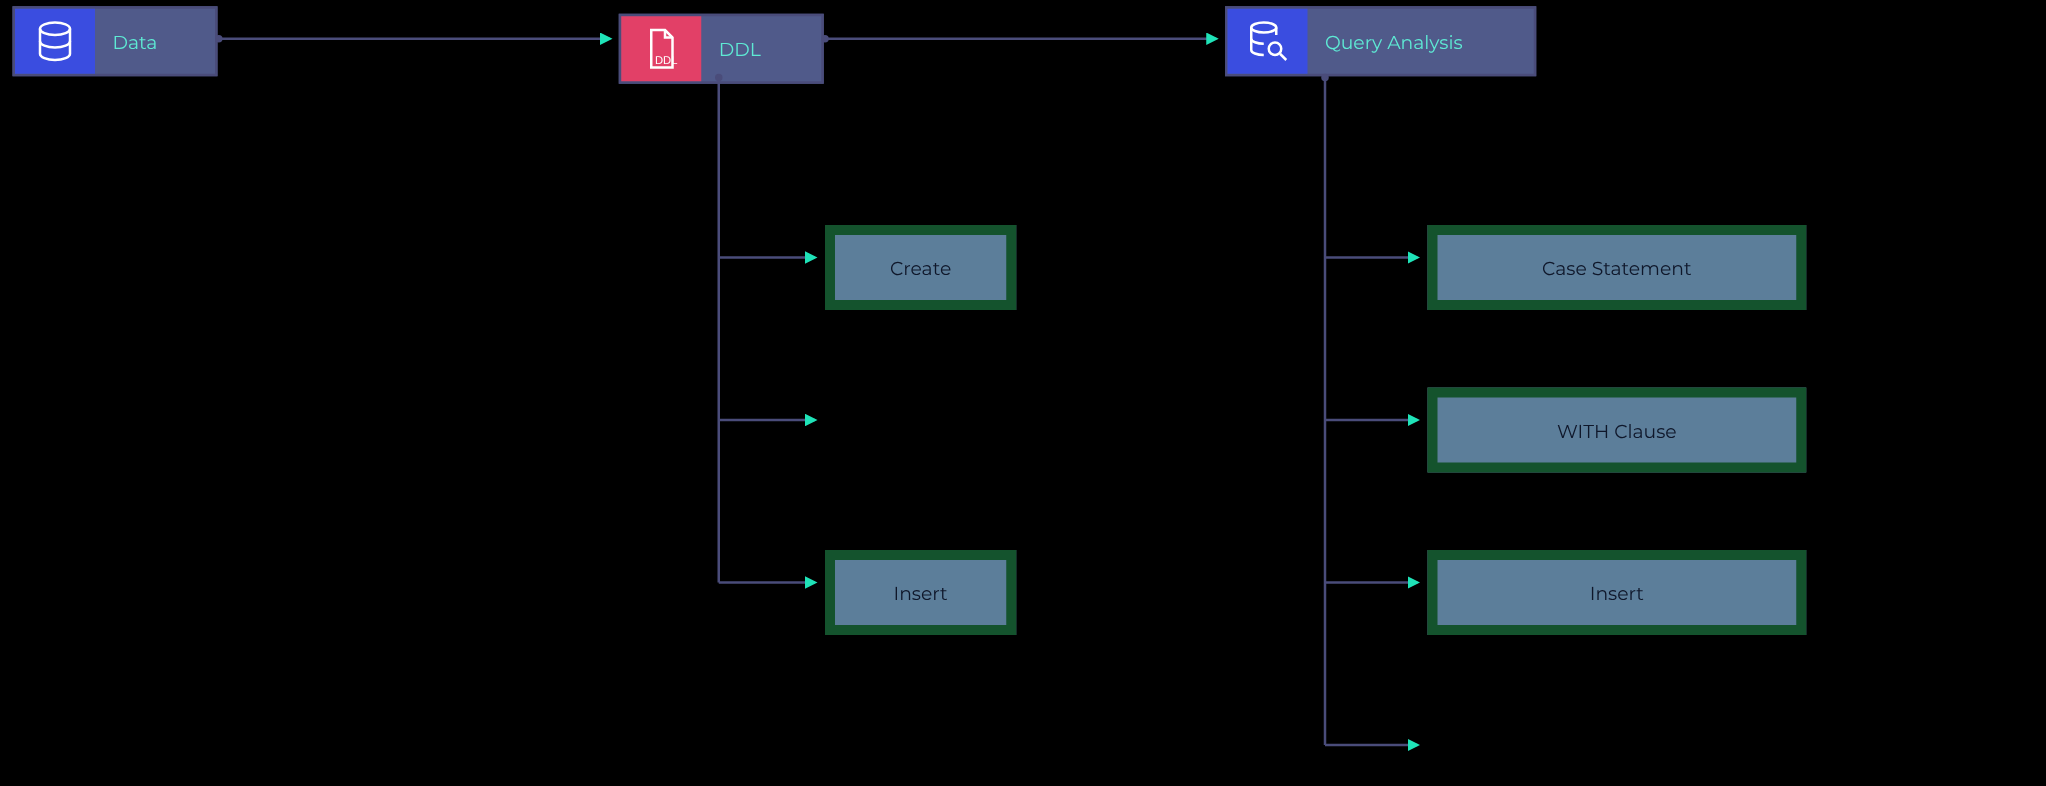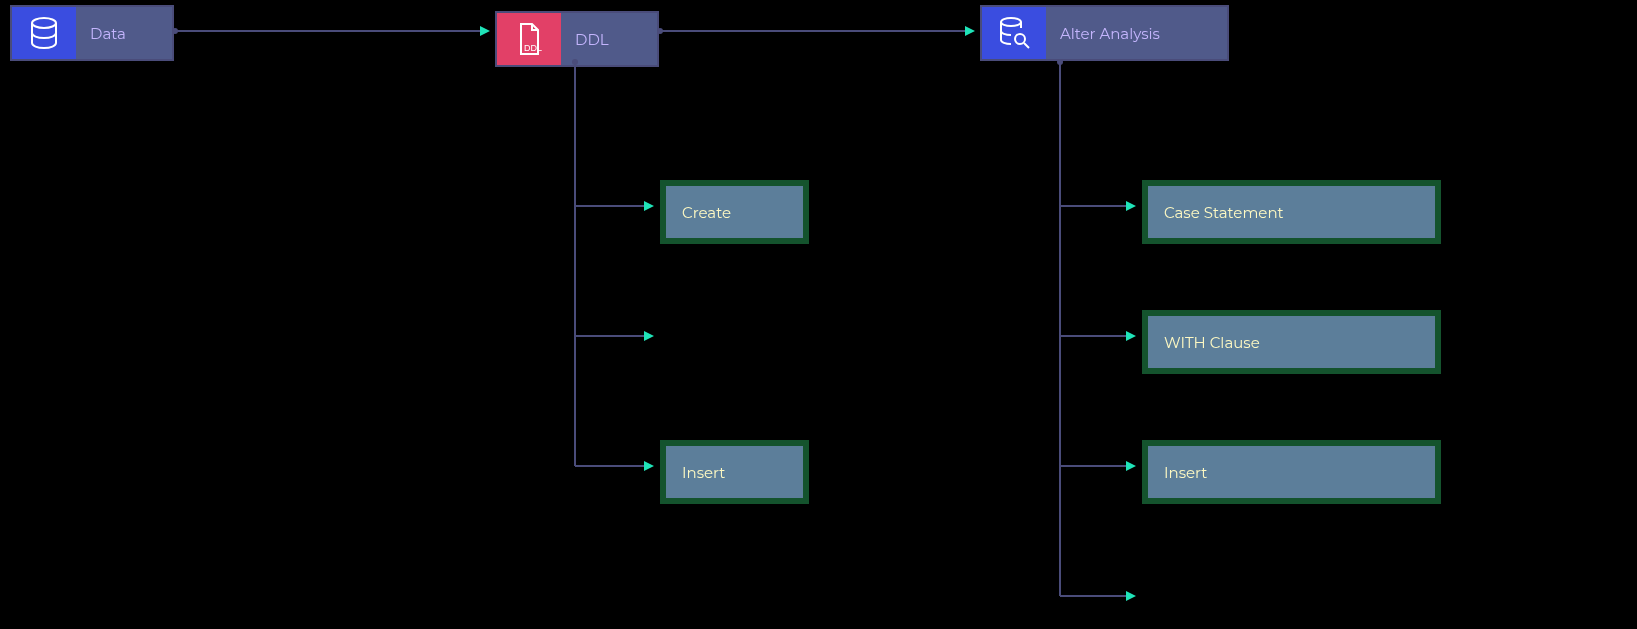--- a/index.html
+++ b/index.html
@@ -1,22 +1,22 @@
 <!DOCTYPE html>
 <html><head>
 <meta charset="utf-8">
 <style>
   html,body{margin:0;padding:0;background:#000;font-family:Montserrat,"Segoe UI",Arial,sans-serif;font-size:15px;color:#e8e8e8}
   .canvas{position:relative;width:1637px;height:629px}
   .node{position:absolute;display:flex;align-items:center;border:2px solid #4a4c7a;background:#505a8a}
   .node .icon-box{height:100%;display:flex;align-items:center;justify-content:center}
   .node .icon-blue{background:#3a4de0}
   .node .icon-red{background:#e24067}
-  .node .label{padding:0 14px;color:#c4b5fd}
-  .sub{position:absolute;display:flex;align-items:center;justify-content:flex-start;padding:0 16px;border:6px solid #14532d;background:#5c7e9a;color:#fef9c3}
+  .node .label{padding:0 14px;color:#5eead4}
+  .sub{position:absolute;display:flex;align-items:center;justify-content:center;padding:0 16px;border:8px solid #14532d;background:#5c7e9a;color:#0f172a}
   svg.conn{position:absolute;top:0;left:0;pointer-events:none}
 </style>
 </head>
 <body>
 
 <div class="canvas">
 
   <div class="node" style="left:10px;top:5px;width:160px;height:52px">
     <div class="icon-box icon-blue" style="width:64px">
       <svg width="36" height="36" viewBox="0 0 36 36" fill="none" stroke="#fff" stroke-width="2">
@@ -43,21 +43,21 @@
     <div class="icon-box icon-blue" style="width:64px">
       <svg width="36" height="36" viewBox="0 0 36 36" fill="none" stroke="#fff" stroke-width="2">
         <ellipse cx="15" cy="7" rx="10" ry="4"></ellipse>
         <path d="M5 7v9c0 2.2 4.5 4 10 4"></path>
         <path d="M25 7v6"></path>
         <path d="M5 16v9c0 2.2 4.5 4 10 4"></path>
         <circle cx="24" cy="24" r="5"></circle>
         <path d="M28 28l5 5"></path>
       </svg>
     </div>
-    <span class="label">Alter Analysis</span>
+    <span class="label">Query Analysis</span>
   </div>
 
   <div class="sub" style="left:660px;top:180px;width:105px;height:52px">
     <span>Create</span>
   </div>
   <div class="sub" style="left:660px;top:440px;width:105px;height:52px">
     <span>Insert</span>
   </div>
 
   <div class="sub" style="left:1142px;top:180px;width:255px;height:52px">

